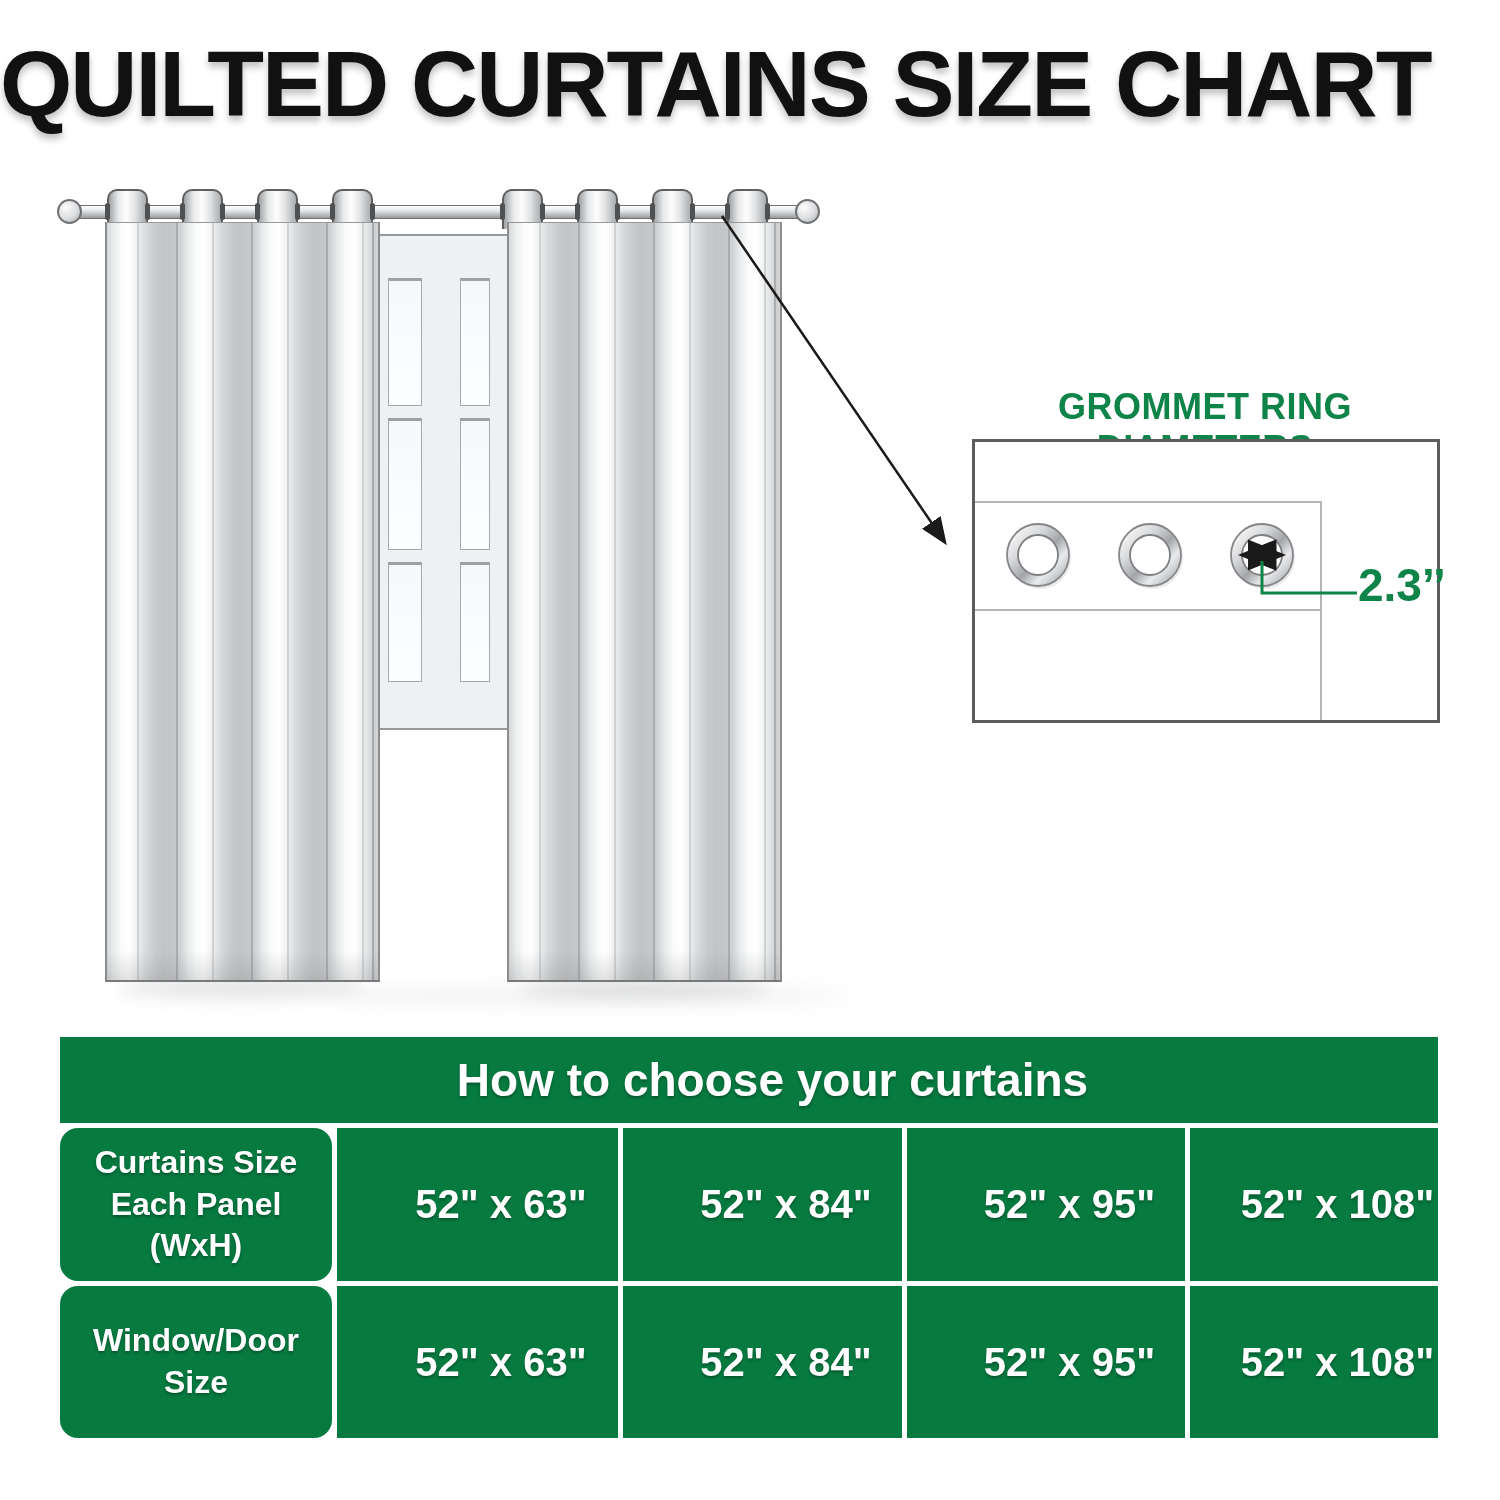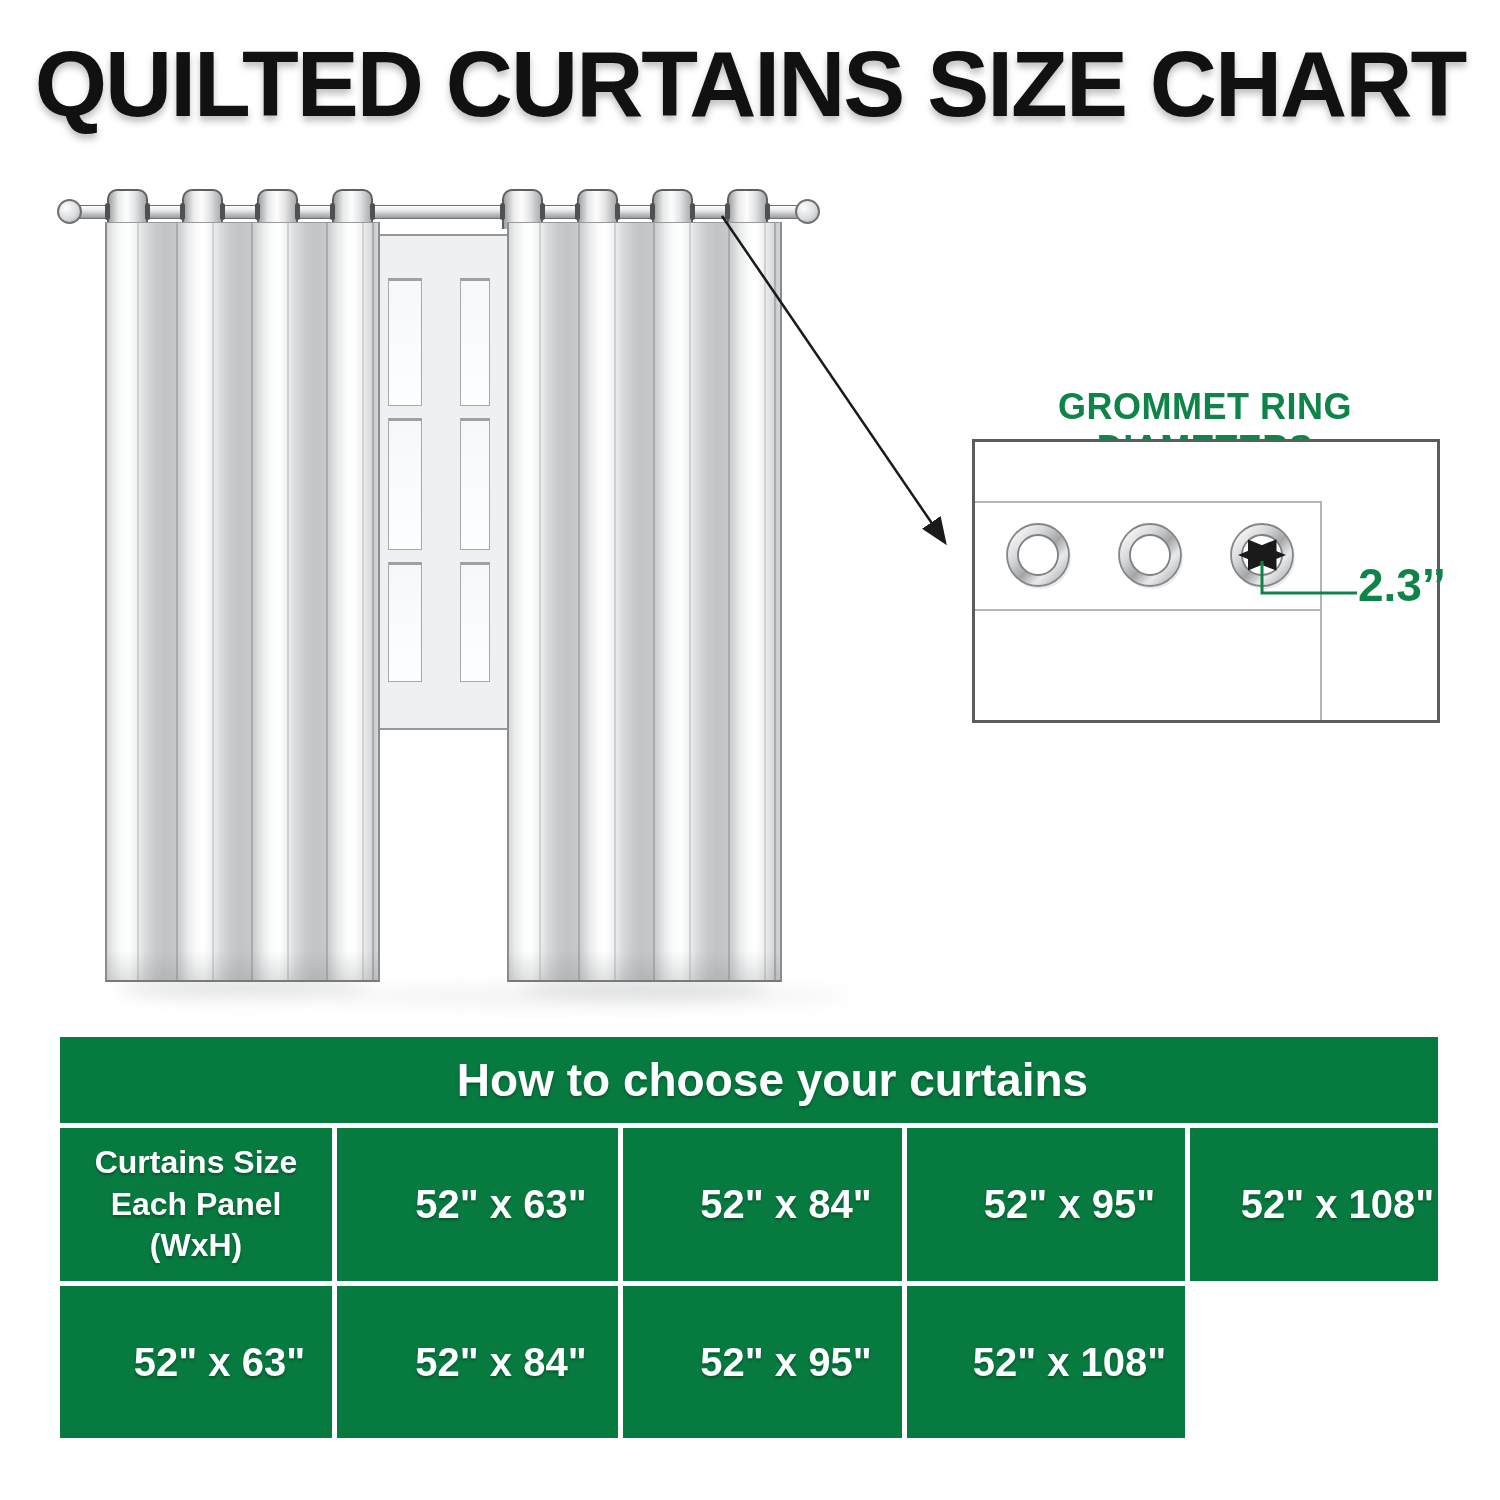--- a/index.html
+++ b/index.html
@@ -1,20 +1,20 @@
 <!DOCTYPE html>
 <html style="--table_green: #077a40; --accent_green: #0f8448; --title_color: #111111; --arrow_black: #1a1a1a;"><head>
 <meta charset="utf-8">
 <style>
   html,body{margin:0;padding:0;width:1500px;height:1500px;background:#ffffff;overflow:hidden;
             font-family:"Liberation Sans",sans-serif;position:relative;}
   *{box-sizing:border-box;}
 
   
-  .page-title{position:absolute;left:0;right:0;top:38px;text-align:center;
+  .page-title{position:absolute;left:0;right:0;top:38px;text-align:left;
     font-size:93px;font-weight:700;letter-spacing:-2px;line-height:1.0;
     color:var(--title_color,#111111);text-shadow:0 5px 7px rgba(0,0,0,0.25);}
 
   
   .illustration{position:absolute;left:0;top:0;width:1500px;height:1500px;}
 
   .window{position:absolute;left:362px;top:234px;width:156px;height:496px;z-index:1;
     background:#eef0f1;border:2px solid #96999b;}
   .wp{position:absolute;background:linear-gradient(180deg,#f6f8f9,#fdfeff);
     border:1px solid #a6a9ab;border-top:3px solid #9ea1a3;}
@@ -82,21 +82,21 @@
   .overlay{position:absolute;left:0;top:0;width:1500px;height:1500px;z-index:6;pointer-events:none;}
 
   
   .size-table{position:absolute;left:60px;top:1037px;z-index:4;display:grid;
     grid-template-columns:272px 281px 279px 278px 248px;
     grid-template-rows:86px 153px 152px;gap:5px;background:#ffffff;}
   .size-table .cell{background:var(--table_green,#077a40);color:#ffffff;
     display:flex;align-items:center;justify-content:center;text-align:center;
     font-weight:700;text-shadow:0 2px 3px rgba(0,0,0,0.30);padding-left:47px;}
   .size-table .thead{grid-column:1 / -1;font-size:46px;}
-  .size-table .rlabel{font-size:32px;line-height:1.3;padding:0 24px;}
+  .size-table .rlabel{font-size:32px;line-height:1.3;padding:0 24px;border-radius:18px;}
   .size-table .val{font-size:40px;}
 </style>
 </head>
 <body>
 
 <div class="page-title">QUILTED CURTAINS SIZE CHART</div>
 
 <div class="illustration">
 
   <div class="window">
@@ -183,17 +183,18 @@
 
 <div class="size-table">
   <div class="cell thead">How to choose your curtains</div>
 
   <div class="cell rlabel">Curtains Size Each Panel (WxH)</div>
   <div class="cell val">52" x 63"</div>
   <div class="cell val">52" x 84"</div>
   <div class="cell val">52" x 95"</div>
   <div class="cell val">52" x 108"</div>
 
+  <div class="cell rlabel">Window/Door Size</div>
   <div class="cell val">52" x 63"</div>
   <div class="cell val">52" x 84"</div>
   <div class="cell val">52" x 95"</div>
   <div class="cell val">52" x 108"</div>
 </div>
 
 </body></html>

